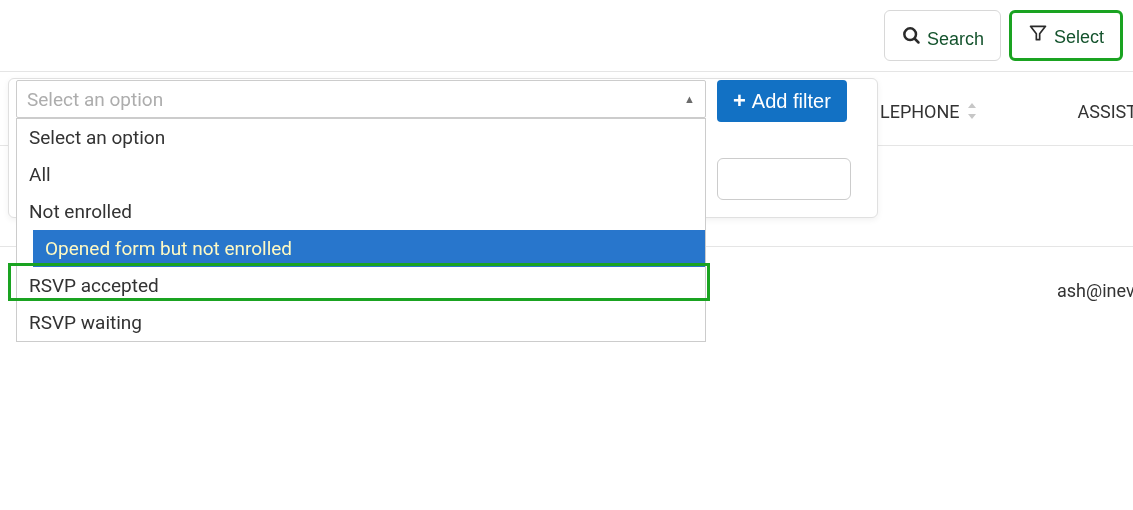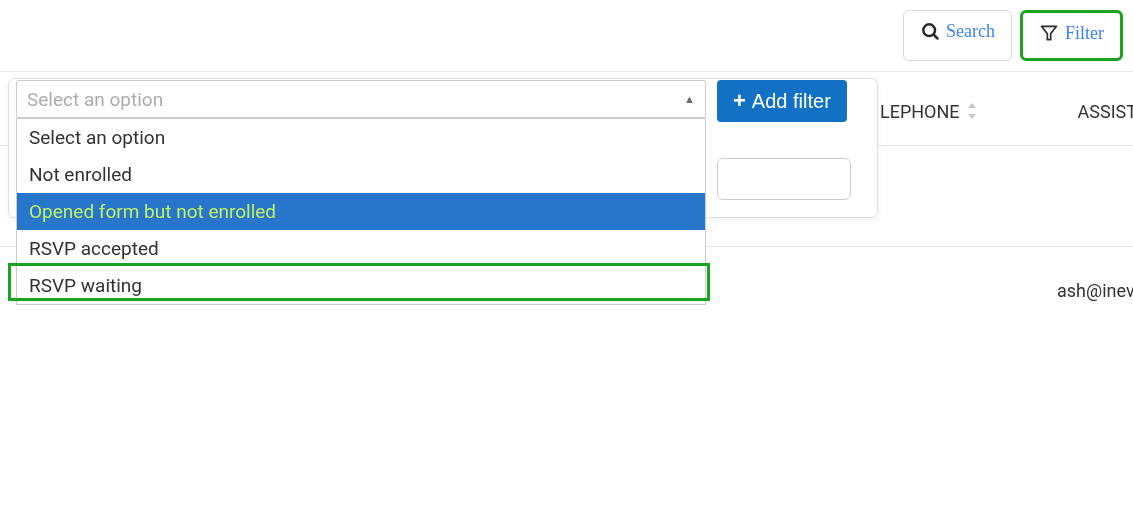--- a/index.html
+++ b/index.html
@@ -16,30 +16,29 @@
       overflow: hidden;
     }
     .top-bar {
       display: flex;
       justify-content: flex-end;
       padding: 10px 10px 0 0;
       gap: 8px;
     }
     .btn {
       display: inline-flex;
-      align-items: flex-start;
+      align-items: flex-end;
       gap: 6px;
       padding: 10px 16px;
       border-radius: 6px;
       border: 1px solid #d8d8d8;
       background: #ffffff;
       font-size: 18px;
-      color: #3b82f6;
-      cursor: pointer;
-      font-family: Liberation Serif, serif;
+      color: #14532d;
+      cursor: pointer;
     }
     .btn-filter {
       border: 3px solid #1aa321;
     }
     .icon-svg {
       display: inline-block;
     }
     .divider {
       border-bottom: 1px solid #e5e5e5;
       margin-top: 10px;
@@ -166,21 +165,22 @@
       display: block;
     }
     .dropdown-item {
       padding: 7px 12px;
       font-size: 19px;
       color: #333;
       cursor: pointer;
     }
     .dropdown-item.highlighted {
       background: #2876cc;
-      color: #bef264;
+      color: #fef9c3;
+      margin-left: 16px;
     }
     .highlight-frame {
       position: absolute;
       top: 263px;
       left: 8px;
       width: 702px;
       height: 38px;
       border: 3px solid #1aa321;
       z-index: 25;
       pointer-events: none;
@@ -214,21 +214,21 @@
         </svg>
     </span>
     <span>Search</span>
   </button>
   <button class="btn btn-filter">
     <span class="icon-svg">
       <svg width="20" height="20" viewBox="0 0 24 24" fill="none" stroke="#2a2a2a" stroke-width="2" stroke-linecap="round" stroke-linejoin="round">
           <polygon points="3 4 21 4 14 13 14 20 10 20 10 13 3 4"></polygon>
         </svg>
     </span>
-    <span>Filter</span>
+    <span>Select</span>
   </button>
 </div>
 
 <div class="divider"></div>
 
 <div class="header-row">
   <div class="col-header col-telephone">
     <span>LEPHONE</span>
     <span class="sort-icon">
       <svg width="12" height="16" viewBox="0 0 12 16">
@@ -250,20 +250,21 @@
 
 <div class="secondary-input"></div>
 
 <div class="select-box">
   <span class="select-placeholder">Select an option</span>
   <span class="select-caret">▲</span>
 </div>
 
 <div class="dropdown">
   <div class="dropdown-item">Select an option</div>
+  <div class="dropdown-item">All</div>
   <div class="dropdown-item">Not enrolled</div>
   <div class="dropdown-item highlighted">Opened form but not enrolled</div>
   <div class="dropdown-item">RSVP accepted</div>
   <div class="dropdown-item">RSVP waiting</div>
 
 </div>
 
 <div class="highlight-frame"></div>
 
 <div class="table-row-line"></div>

